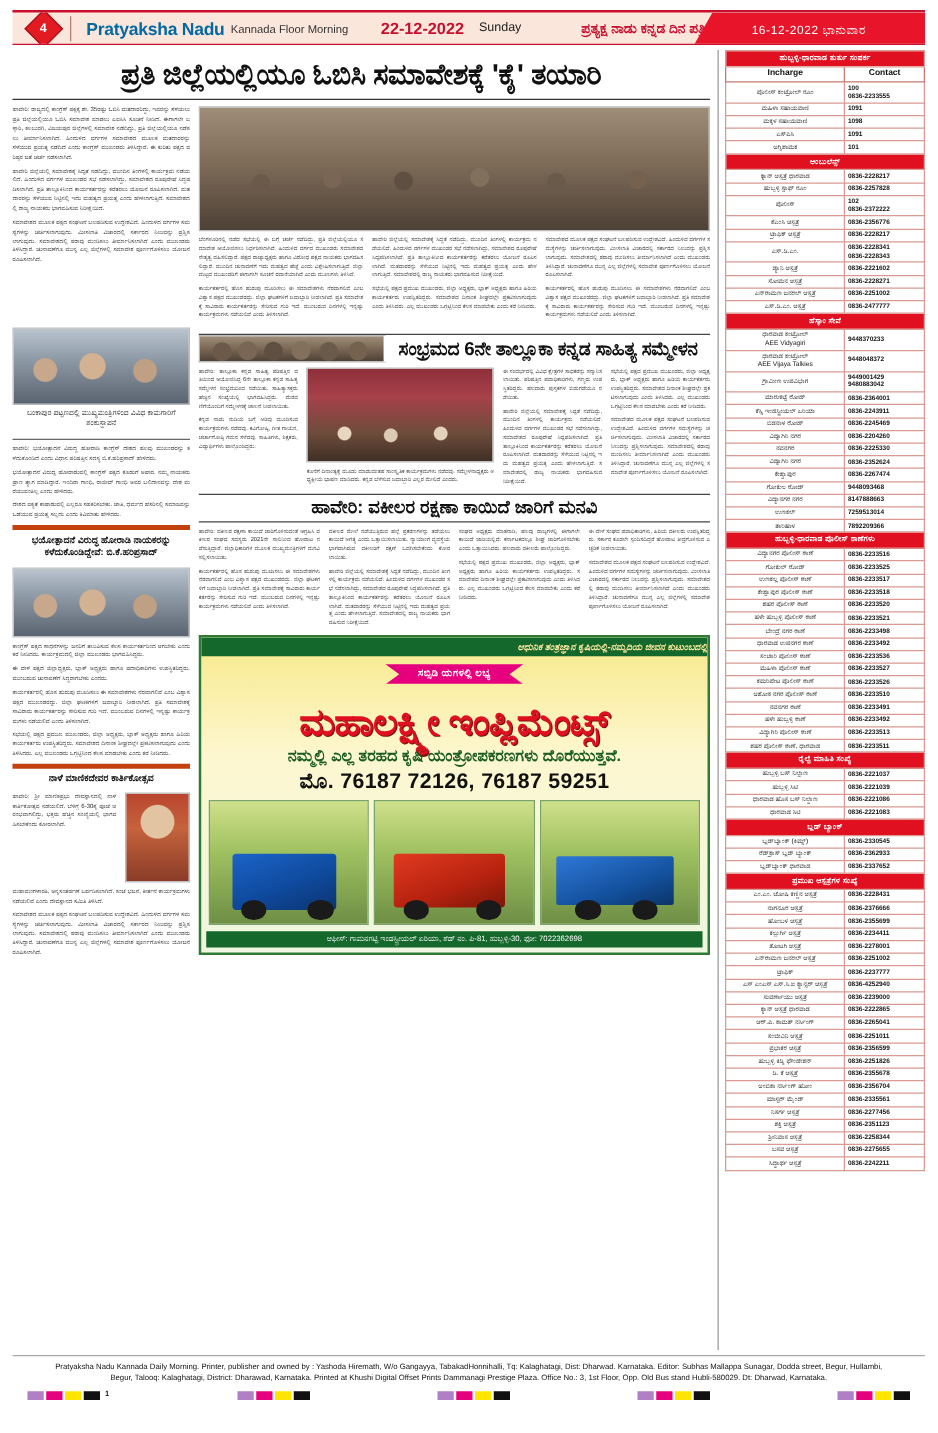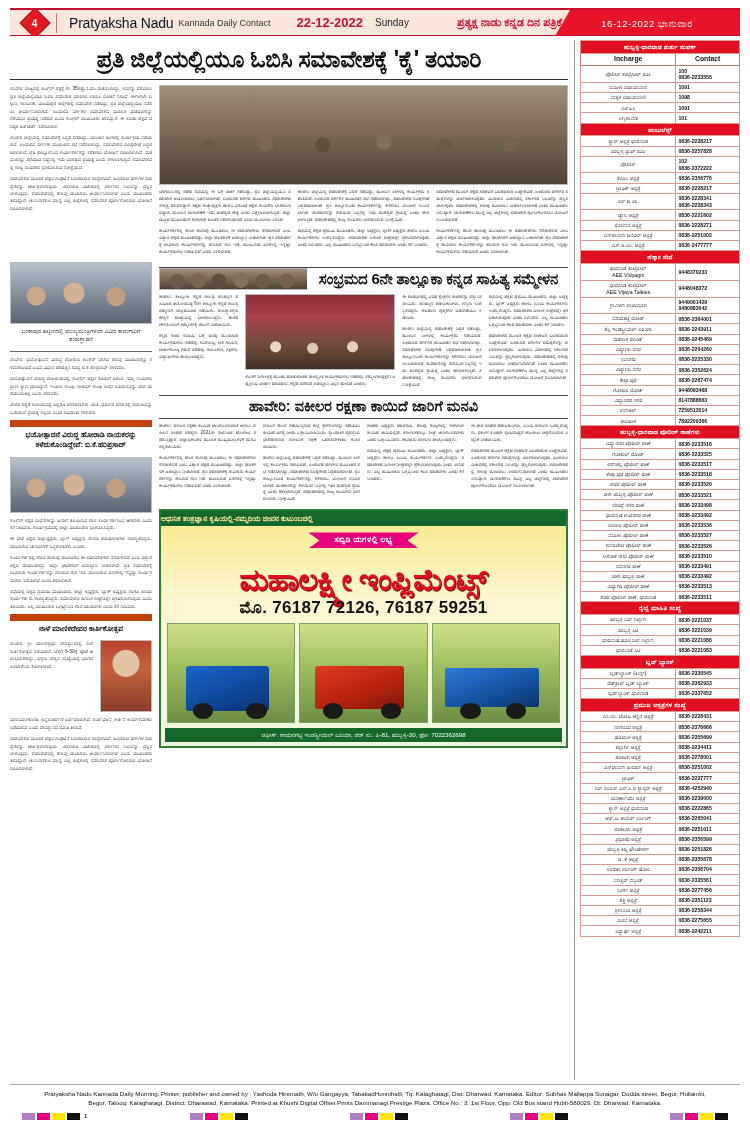--- a/index.html
+++ b/index.html
@@ -19,21 +19,21 @@
     background:#fbe6dc; border-top:2px solid #c8102e; border-bottom:1px solid #c8102e;
     position:relative; overflow:hidden;
   }
   .mh-diamond {
     width:22px; height:22px; margin:0 10px 0 14px; flex:0 0 auto;
     background:#e21b23; transform:rotate(45deg);
     border:1px solid #a8101a; display:flex; align-items:center; justify-content:center;
   }
   .mh-diamond span { transform:rotate(-45deg); color:#fff; font-size:10px; font-weight:bold; }
   .mh-divider { width:1px; height:20px; background:#b08070; margin-right:12px; }
-  .mh-title { font-size:14px; font-weight:normal; letter-spacing:-0.2px; color:#0f172a; }
+  .mh-title { font-size:14px; font-weight:bold; letter-spacing:-0.2px; color:#0369a1; }
   .mh-sub { font-size:9px; color:#333; margin-left:5px; }
   .mh-date { font-size:13px; font-weight:bold; color:#c8102e; margin-left:26px; }
   .mh-day { font-size:10px; color:#222; margin-left:12px; }
   .mh-kn { font-size:11px; font-weight:bold; color:#c8102e; margin-left:48px; }
   .mh-redbar {
     position:absolute; right:0; top:0; height:28px; width:186px;
     background:#e8152a; color:#fff; display:flex; align-items:center; justify-content:center;
     font-size:9.5px; letter-spacing:.5px;
     clip-path:polygon(16px 0, 100% 0, 100% 100%, 0 100%);
   }
@@ -100,21 +100,21 @@
   .sec-head {
     flex:1; font-size:15px; font-weight:bold; text-align:center;
     display:flex; align-items:center; justify-content:center; color:#111; letter-spacing:-.2px;
   }
   .sec-head-full {
     border-top:1.2px solid #444; border-bottom:1.2px solid #444;
     font-size:14.5px; font-weight:bold; text-align:center; padding:2px 0 3px 0; margin-top:6px; color:#111;
   }
   .mini-head {
     font-size:7.5px; font-weight:bold; text-align:center; line-height:1.35;
-    border-top:7px solid #c2410c; padding:3px 1px 3px 1px; margin-top:4px; color:#111;
+    border-top:4px solid #c2410c; padding:3px 1px 3px 1px; margin-top:4px; color:#111;
   }
   .rule { border-top:1px solid #666; margin:4px 0; }
 
   
   .dir { width:100%; border:1px solid #c00; border-collapse:collapse; }
   .dir .sec td {
     background:#e01020; color:#fff; font-size:6.2px; font-weight:bold;
     text-align:center; padding:2px 1px; letter-spacing:.2px;
   }
   .dir .hd td {
@@ -125,21 +125,21 @@
     border:.5px solid #d89a92; font-size:5.3px; padding:1.3px 2px; color:#111; line-height:1.25;
   }
   .dir td.nm { text-align:center; width:60%; }
   .dir td.ph { text-align:left; width:40%; font-weight:bold; font-size:5.2px; }
 
   
   .ad {
     margin-top:6px; border:2px solid #2f7a34; background:linear-gradient(180deg,#f7e98a 0%,#fdf7d0 38%,#eef6e0 100%);
     padding:0 0 4px 0; position:relative; overflow:hidden;
   }
-  .ad-top { background:#15682c; color:#ffe9a0; font-size:7.5px; text-align:left; padding:2.5px 0; font-weight:bold; }
+  .ad-top { background:#15682c; color:#ffe9a0; font-size:7.5px; text-align:right; padding:2.5px 0; font-weight:bold;font-style:italic; }
   .ad-ribbon-wrap { display:flex; justify-content:center; margin:6px 0 2px 0; }
   .ad-ribbon {
     background:#e6007e; color:#fff; font-size:8px; font-weight:bold; padding:3px 26px;
     clip-path:polygon(0 0,100% 0,calc(100% - 11px) 50%,100% 100%,0 100%,11px 50%);
     letter-spacing:.3px;
   }
   .ad-title {
     font-size:30px; font-weight:bold; text-align:center; color:#e01020;
     text-shadow:1px 1px 0 #7a1410; letter-spacing:-0.5px; line-height:1.1; margin:15px 0 1px 0;
   }
@@ -172,21 +172,21 @@
 <body>
 
 <div class="page">
 
   <div class="masthead">
     <div class="mh-diamond">
       <span>4</span>
     </div>
     <div class="mh-divider"></div>
     <div class="mh-title">Pratyaksha Nadu</div>
-    <div class="mh-sub">Kannada Daily Contact</div>
+    <div class="mh-sub">Kannada Floor Morning</div>
     <div class="mh-date">22-12-2022</div>
     <div class="mh-day">Sunday</div>
     <div class="mh-kn">ಪ್ರತ್ಯಕ್ಷ ನಾಡು ಕನ್ನಡ ದಿನ ಪತ್ರಿಕೆ</div>
     <div class="mh-redbar">16-12-2022 ಭಾನುವಾರ</div>
   </div>
 
   <div class="body-wrap">
 
     <div class="main-col">
 
@@ -291,20 +291,21 @@
               <div class="ctext" style="margin-top:4px;">ಸಮಾವೇಶದ ಮೂಲಕ ಪಕ್ಷದ ಸಂಘಟನೆ ಬಲಪಡಿಸುವ ಉದ್ದೇಶವಿದೆ. ಹಿಂದುಳಿದ ವರ್ಗಗಳ ಸಮಸ್ಯೆಗಳನ್ನು ಚರ್ಚಿಸಲಾಗುವುದು. ಮೀಸಲಾತಿ ವಿಚಾರದಲ್ಲಿ ಸರ್ಕಾರದ ನಿಲುವನ್ನು ಪ್ರಶ್ನಿಸಲಾಗುವುದು. ಸಮಾವೇಶದಲ್ಲಿ ಠರಾವು ಮಂಡಿಸಲು ತೀರ್ಮಾನಿಸಲಾಗಿದೆ ಎಂದು ಮುಖಂಡರು ತಿಳಿಸಿದ್ದಾರೆ. ಚುನಾವಣೆಗೂ ಮುನ್ನ ಎಲ್ಲ ಜಿಲ್ಲೆಗಳಲ್ಲಿ ಸಮಾವೇಶ ಪೂರ್ಣಗೊಳಿಸಲು ಯೋಜನೆ ರೂಪಿಸಲಾಗಿದೆ.</div>
             </div>
           </div>
 
           <div class="ad">
             <div class="ad-top">ಆಧುನಿಕ ತಂತ್ರಜ್ಞಾನ ಕೃಷಿಯಲ್ಲಿ-ನಮ್ಮದಿಯ ಜೀವನ ಕುಟುಂಬದಲ್ಲಿ</div>
             <div class="ad-ribbon-wrap">
               <div class="ad-ribbon">ಸಬ್ಸಿಡಿ ಯಗಳಲ್ಲಿ ಲಭ್ಯ</div>
             </div>
             <div class="ad-title">ಮಹಾಲಕ್ಷ್ಮೀ ಇಂಪ್ಲಿಮೆಂಟ್ಸ್</div>
+            <div class="ad-line2">ನಮ್ಮಲ್ಲಿ ಎಲ್ಲ ತರಹದ ಕೃಷಿ ಯಂತ್ರೋಪಕರಣಗಳು ದೊರೆಯುತ್ತವೆ.</div>
             <div class="ad-phone">ಮೊ. 76187 72126, 76187 59251</div>
             <div class="ad-imgs">
               <div class="ad-img">
                 <div class="mach-blue"></div>
                 <div class="wheel" style="left:20%;"></div>
                 <div class="wheel" style="left:62%;"></div>
               </div>
               <div class="ad-img">
                 <div class="mach-red"></div>
                 <div class="wheel" style="left:18%;"></div>

